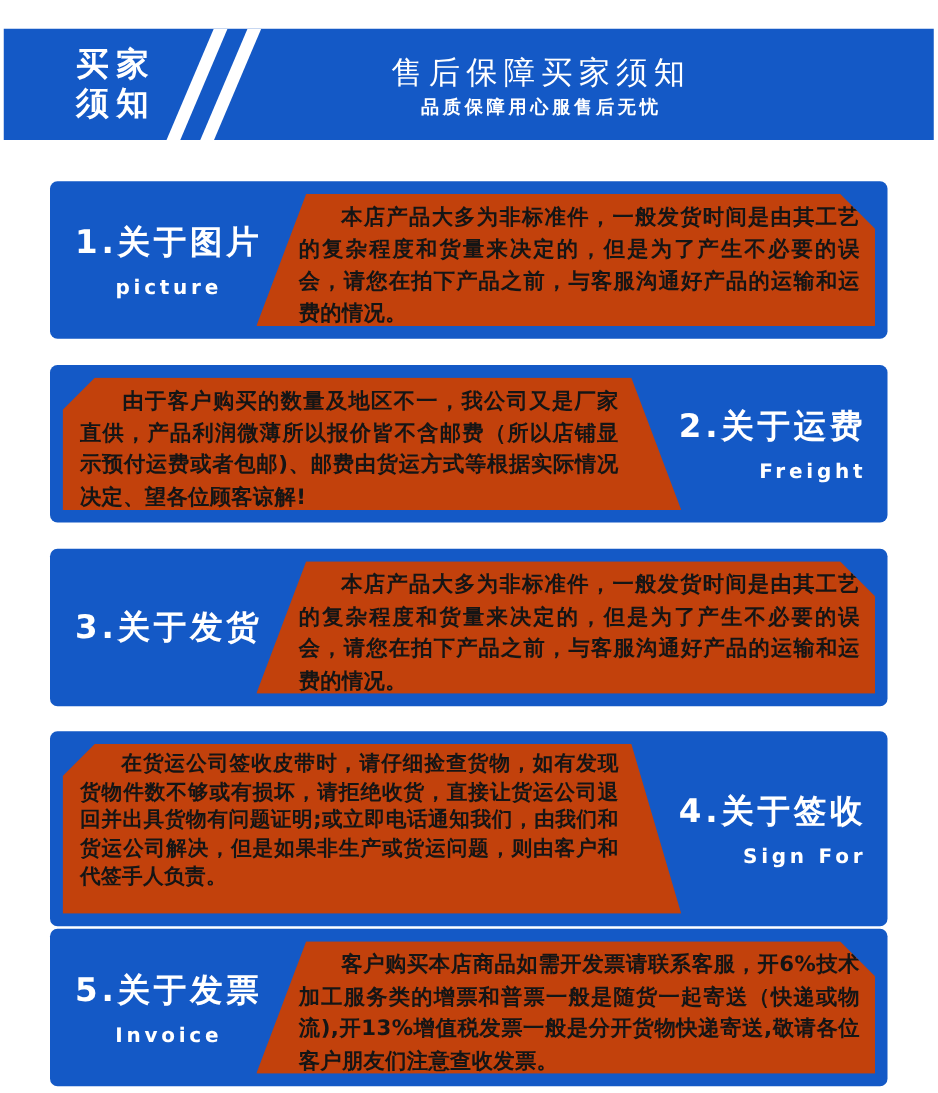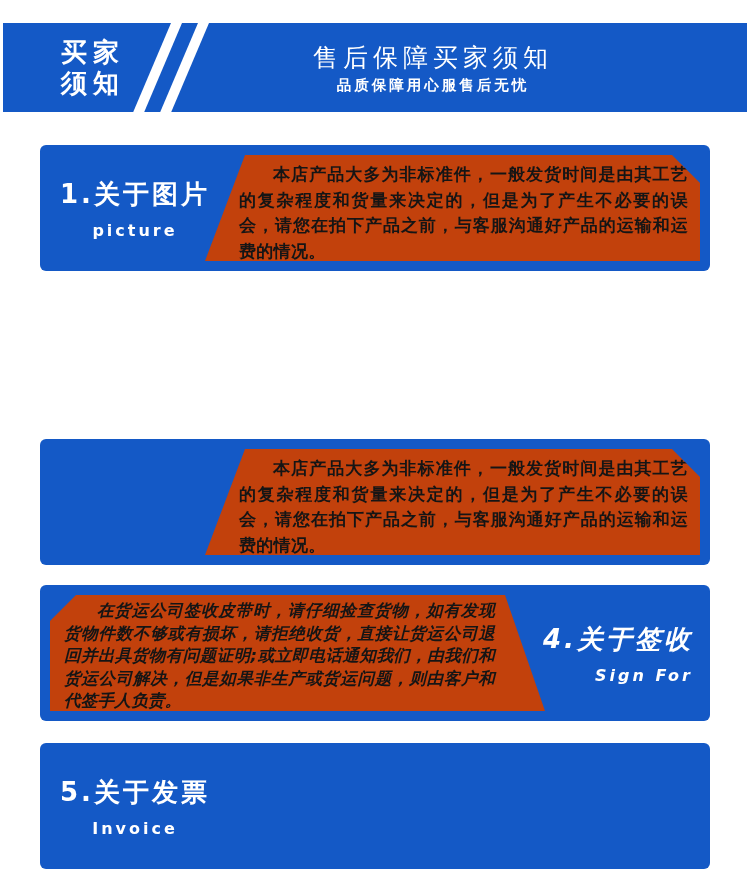--- a/index.html
+++ b/index.html
@@ -43,21 +43,21 @@
 
   
   .sec {
     position: absolute; left: 40px; width: 670px; height: 126px;
     background: var(--blue, #1459C6);
     border-radius: 6px;
   }
   .sec-1 { top: 145px; }
   .sec-2 { top: 292px; }
   .sec-3 { top: 439px; }
-  .sec-4 { top: 585px; height: 136px; font-style: italic; }
+  .sec-4 { top: 585px; height: 156px; }
   .sec-5 { top: 743px; }
 
   .panel {
     position: absolute; top: 10px; bottom: 10px;
     background: #c2410c;
   }
   .panel-right {
     left: 165px; right: 10px;
     clip-path: polygon(40px 0, calc(100% - 28px) 0, 100% 28px, 100% 100%, 0 100%);
   }
@@ -108,23 +108,33 @@
   <section class="sec sec-1 sec-right">
     <div class="sec-title">
       <div class="t-cn">1.关于图片</div>
       <div class="t-en">picture</div>
     </div>
     <div class="panel panel-right">
       <p class="body">本店产品大多为非标准件，一般发货时间是由其工艺的复杂程度和货量来决定的，但是为了产生不必要的误会，请您在拍下产品之前，与客服沟通好产品的运输和运费的情况。</p>
     </div>
   </section>
 
+  <section class="sec sec-2 sec-left">
+    <div class="panel panel-left">
+      <p class="body">由于客户购买的数量及地区不一，我公司又是厂家直供，产品利润微薄所以报价皆不含邮费（所以店铺显示预付运费或者包邮)、邮费由货运方式等根据实际情况决定、望各位顾客谅解!</p>
+    </div>
+    <div class="sec-title">
+      <div class="t-cn">2.关于运费</div>
+      <div class="t-en">Freight</div>
+    </div>
+  </section>
 
   <section class="sec sec-3 sec-right">
     <div class="sec-title">
+      <div class="t-cn">3.关于发货</div>
     </div>
     <div class="panel panel-right">
       <p class="body">本店产品大多为非标准件，一般发货时间是由其工艺的复杂程度和货量来决定的，但是为了产生不必要的误会，请您在拍下产品之前，与客服沟通好产品的运输和运费的情况。</p>
     </div>
   </section>
 
   <section class="sec sec-4 sec-left">
     <div class="panel panel-left">
       <p class="body">在货运公司签收皮带时，请仔细捡查货物，如有发现货物件数不够或有损坏，请拒绝收货，直接让货运公司退回并出具货物有问题证明;或立即电话通知我们，由我们和货运公司解决，但是如果非生产或货运问题，则由客户和代签手人负责。</p>
     </div>
@@ -132,15 +142,18 @@
       <div class="t-cn">4.关于签收</div>
       <div class="t-en">Sign For</div>
     </div>
   </section>
 
   <section class="sec sec-5 sec-right">
     <div class="sec-title">
       <div class="t-cn">5.关于发票</div>
       <div class="t-en">Invoice</div>
     </div>
+    <div class="panel panel-right">
+      <p class="body">客户购买本店商品如需开发票请联系客服，开6%技术加工服务类的增票和普票一般是随货一起寄送（快递或物流),开13%增值税发票一般是分开货物快递寄送,敬请各位客户朋友们注意查收发票。</p>
+    </div>
   </section>
 
 </div>
 
 </body></html>

